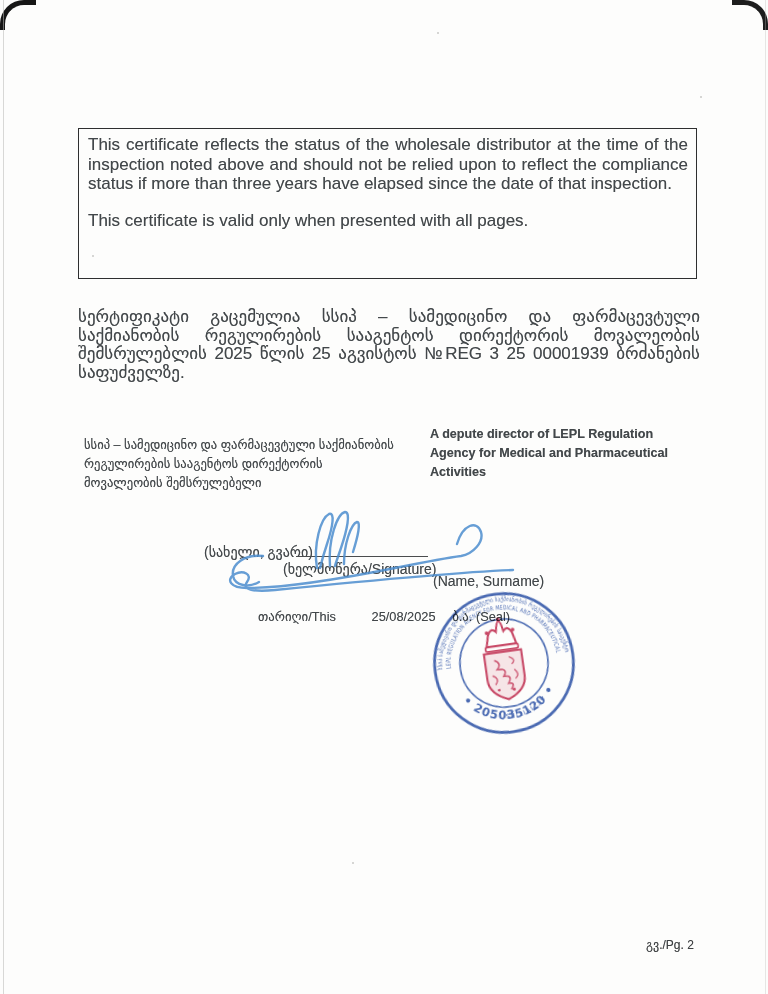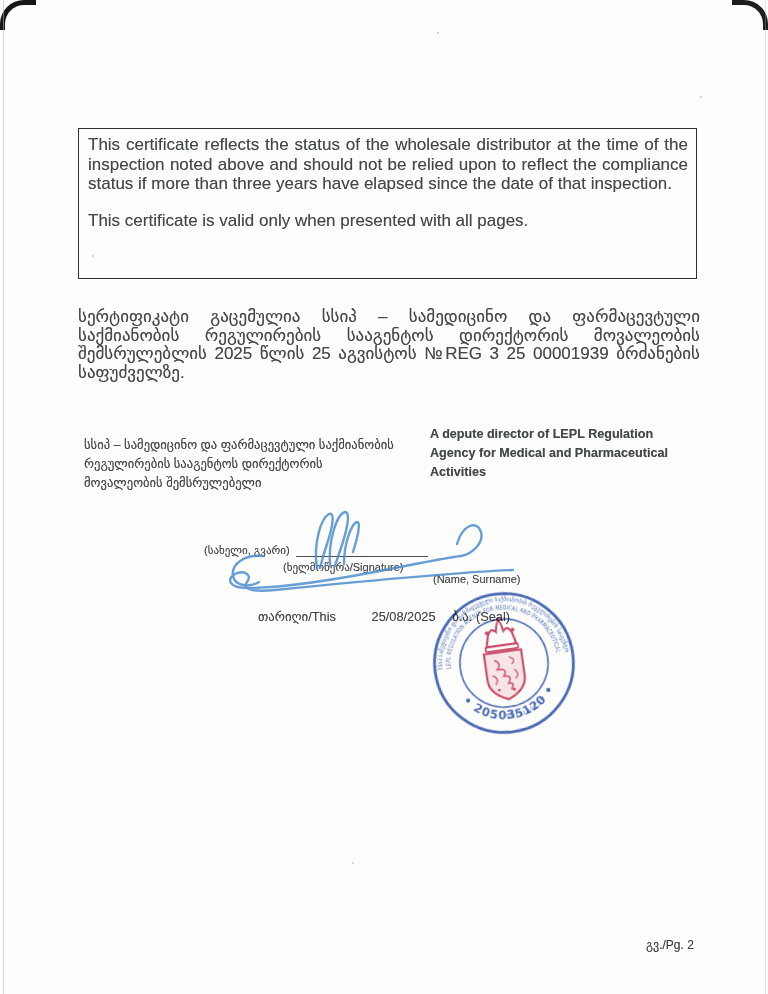--- a/index.html
+++ b/index.html
@@ -26,21 +26,21 @@
   .notice-box p{margin:0;}
   .notice-box .justify{text-align:justify;}
   .notice-box .gap{height:17px;}
   
   .issue{position:absolute;left:78px;top:308px;width:622px;font-size:17px;line-height:18.6px;}
   .issue p{margin:0;text-align:justify;}
   
   .sig-col-ka{position:absolute;left:84px;top:425px;width:318px;font-size:12.6px;line-height:19px;margin-top:11px;}
   .sig-col-en{position:absolute;left:430px;top:425px;width:252px;font-size:12.6px;line-height:19px;font-weight:bold;}
   
-  .lbl{position:absolute;font-size:11px;white-space:nowrap;}
+  .lbl{position:absolute;font-size:14px;white-space:nowrap;}
   .name-line{position:absolute;left:296px;top:543px;width:132px;height:13px;border-bottom:1.3px solid #4a4c4e;}
   .sig-svg{position:absolute;left:195px;top:500px;z-index:4;}
   
   .date-line{position:absolute;left:258px;top:609px;font-size:12.8px;white-space:nowrap;}
   .date-line .val{margin-left:32px;}
   .date-line .seal{margin-left:13px;}
   
   .stamp{
     position:absolute;left:429px;top:588px;width:150px;height:150px;z-index:5;
     transform:rotate(-8deg);mix-blend-mode:multiply;opacity:.93;filter:blur(.2px);

